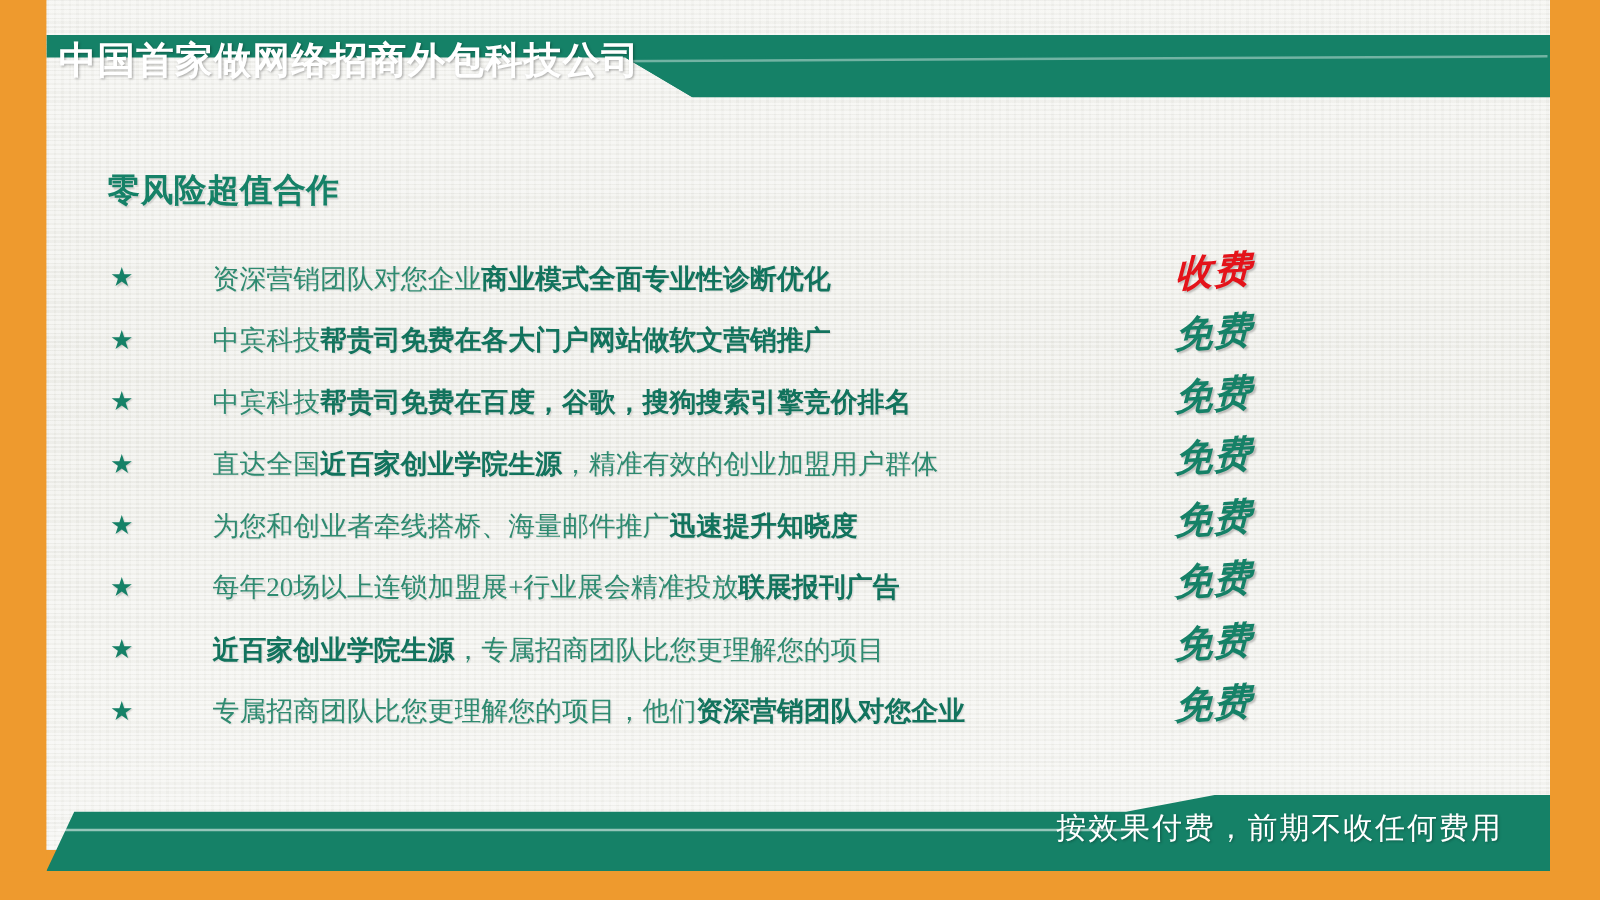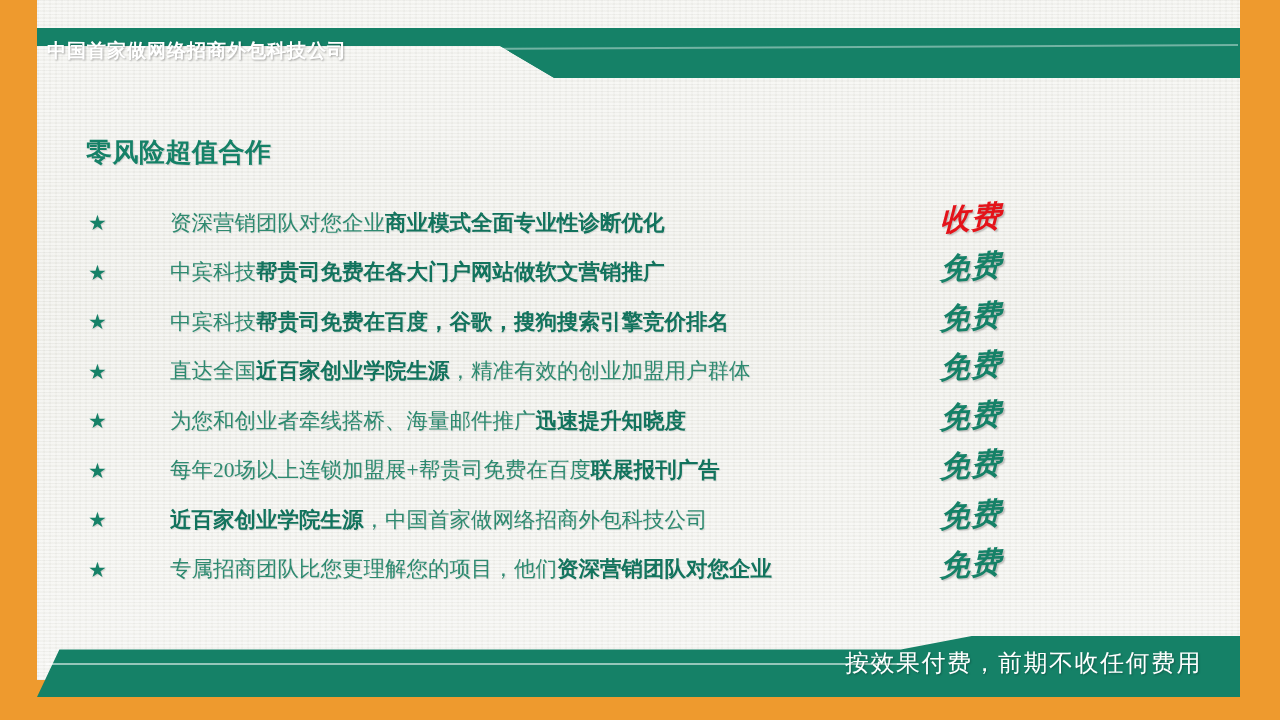--- a/index.html
+++ b/index.html
@@ -79,27 +79,28 @@
     width: 758px;
     height: 2px;
     background: rgba(255,255,255,0.40);
     transform: rotate(-0.30deg);
     transform-origin: left center;
   }
   .header-title {
     position: absolute;
     left: 47px;
     top: 32px;
-    font-size: 19px;
+    font-size: 30px;
     font-weight: bold;
     color: #FFFFFF;
     letter-spacing: 1px;
     line-height: 38px;
     white-space: nowrap;
     text-shadow: 1px 1px 2px rgba(0,0,0,0.30);
+    font-family: Liberation Mono, monospace;
   }
 
   
   .section-heading {
     position: absolute;
     left: 86px;
     top: 135px;
     font-size: 26px;
     font-weight: bold;
     color: #158167;
@@ -245,25 +246,25 @@
       <div class="bullet-row">
         <span class="bullet-star">★</span>
         <span class="bullet-text"><span>直达全国</span><span class="b">近百家创业学院生源</span><span>，精准有效的创业加盟用户群体</span></span>
       </div>
       <div class="bullet-row">
         <span class="bullet-star">★</span>
         <span class="bullet-text"><span>为您和创业者牵线搭桥、海量邮件推广</span><span class="b">迅速提升知晓度</span></span>
       </div>
       <div class="bullet-row">
         <span class="bullet-star">★</span>
-        <span class="bullet-text"><span>每年20场以上连锁加盟展+帮贵司免费在百度</span><span class="b">联展报刊广告</span></span>
-      </div>
-      <div class="bullet-row">
-        <span class="bullet-star">★</span>
-        <span class="bullet-text"><span class="b">近百家创业学院生源</span><span>，中国首家做网络招商外包科技公司</span></span>
+        <span class="bullet-text"><span>每年20场以上连锁加盟展+行业展会精准投放</span><span class="b">联展报刊广告</span></span>
+      </div>
+      <div class="bullet-row">
+        <span class="bullet-star">★</span>
+        <span class="bullet-text"><span class="b">近百家创业学院生源</span><span>，专属招商团队比您更理解您的项目</span></span>
       </div>
       <div class="bullet-row">
         <span class="bullet-star">★</span>
         <span class="bullet-text"><span>专属招商团队比您更理解您的项目，他们</span><span class="b">资深营销团队对您企业</span></span>
       </div>
     </div>
 
   <div class="badge-col" id="badge-col">
       <div class="badge-row">
         <span class="badge paid">收费</span>

